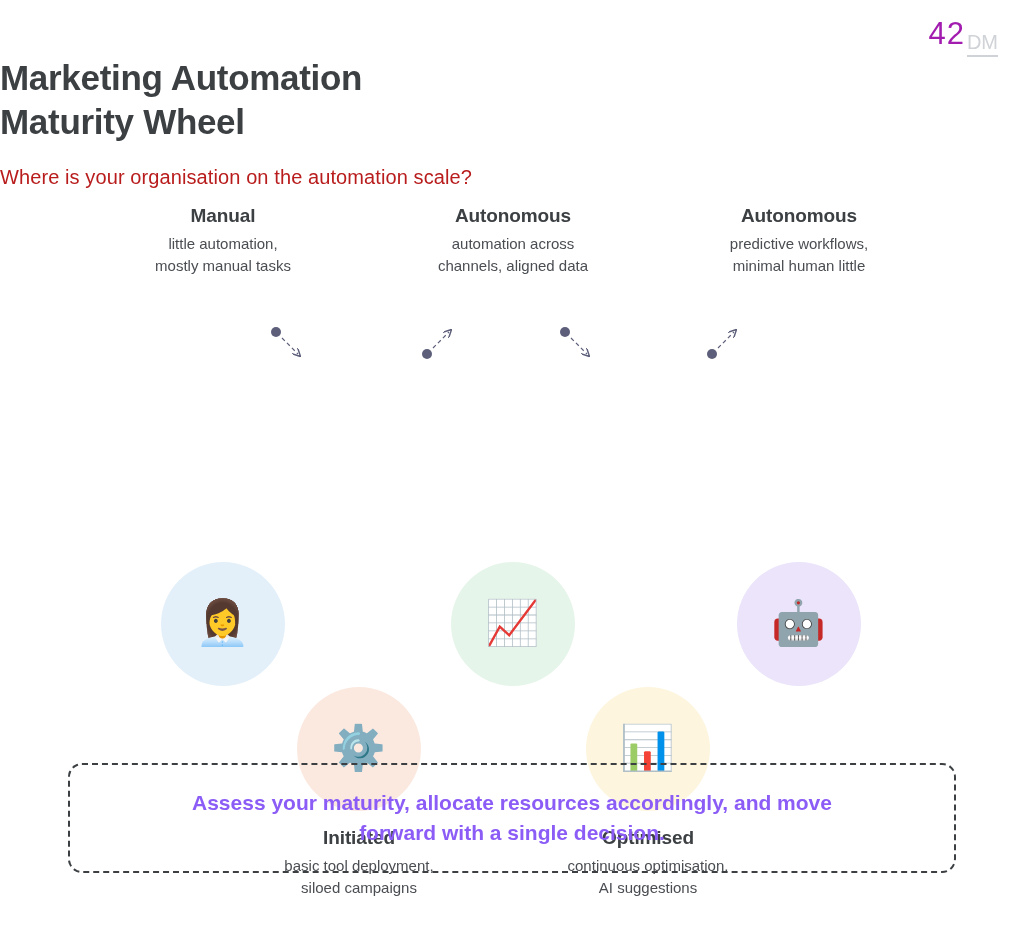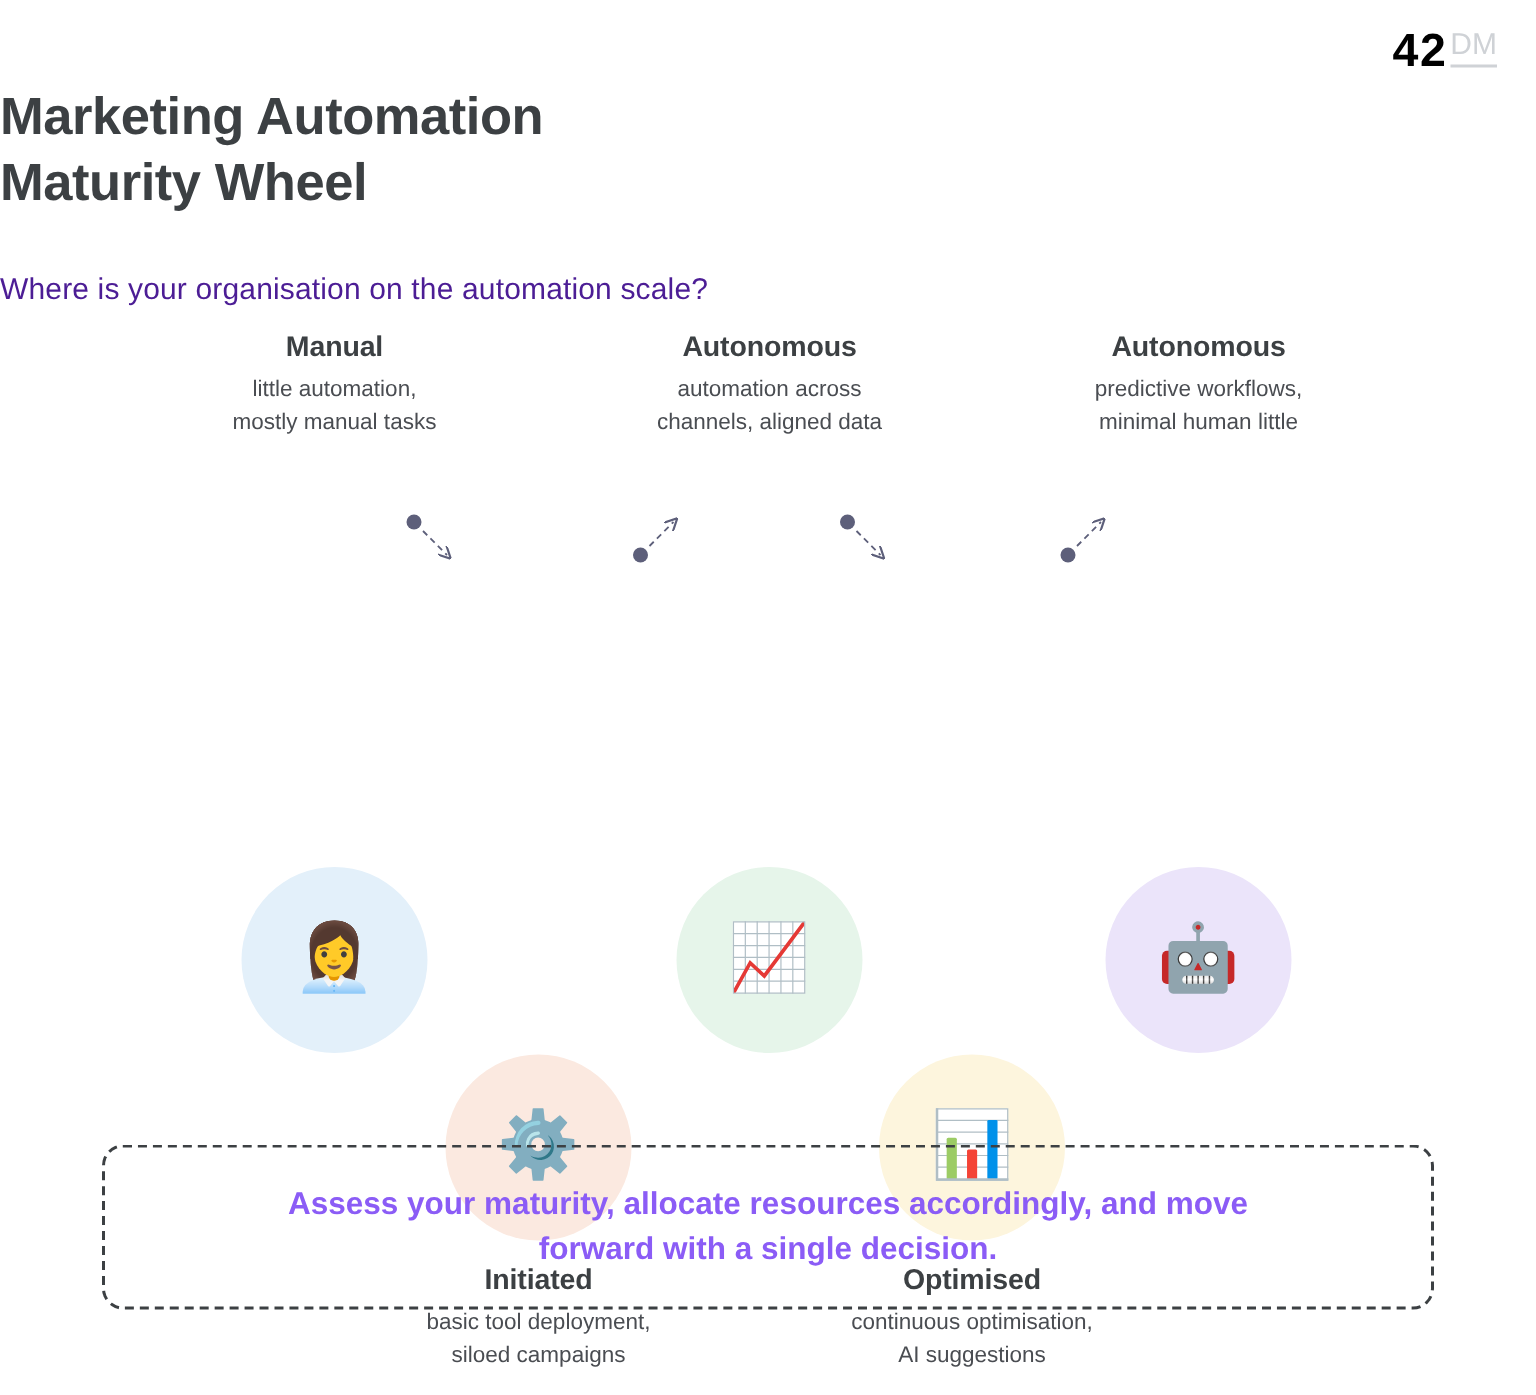--- a/index.html
+++ b/index.html
@@ -25,53 +25,53 @@
     font-size: 30px;
     font-weight: 700;
     letter-spacing: 1px;
     color: #cfd2d6;
     line-height: 1;
     display: flex;
     align-items: flex-start;
   }
   .logo .logo-42 {
     font-size: 31px;
-    font-weight: 700;
-    color: #000000;
+    font-weight: 400;
+    color: #a21caf;
   }
   .logo .logo-dm {
     font-size: 20px;
     font-weight: 400;
     color: #cfd2d6;
     border-bottom: 2px solid #cfd2d6;
     padding-bottom: 3px;
     margin-left: 2px;
-    margin-top: 2px;
+    margin-top: 14px;
     letter-spacing: 0px;
   }
 
   
   .header {
     text-align: left;
     padding-top: 56px;
   }
   .title {
     font-size: 35px;
     font-weight: 700;
     color: #3c4043;
     line-height: 1.27;
     letter-spacing: -0.3px;
     margin: 0;
     white-space: pre-line;
   }
   .subtitle {
     font-size: 20px;
     font-weight: 400;
-    color: #4c1d95;
-    margin-top: 37px;
+    color: #b91c1c;
+    margin-top: 21px;
     letter-spacing: 0.1px;
   }
 
   
   .diagram {
     position: relative;
     width: 876px;
     height: 490px;
     margin-top: 18px;
   }

